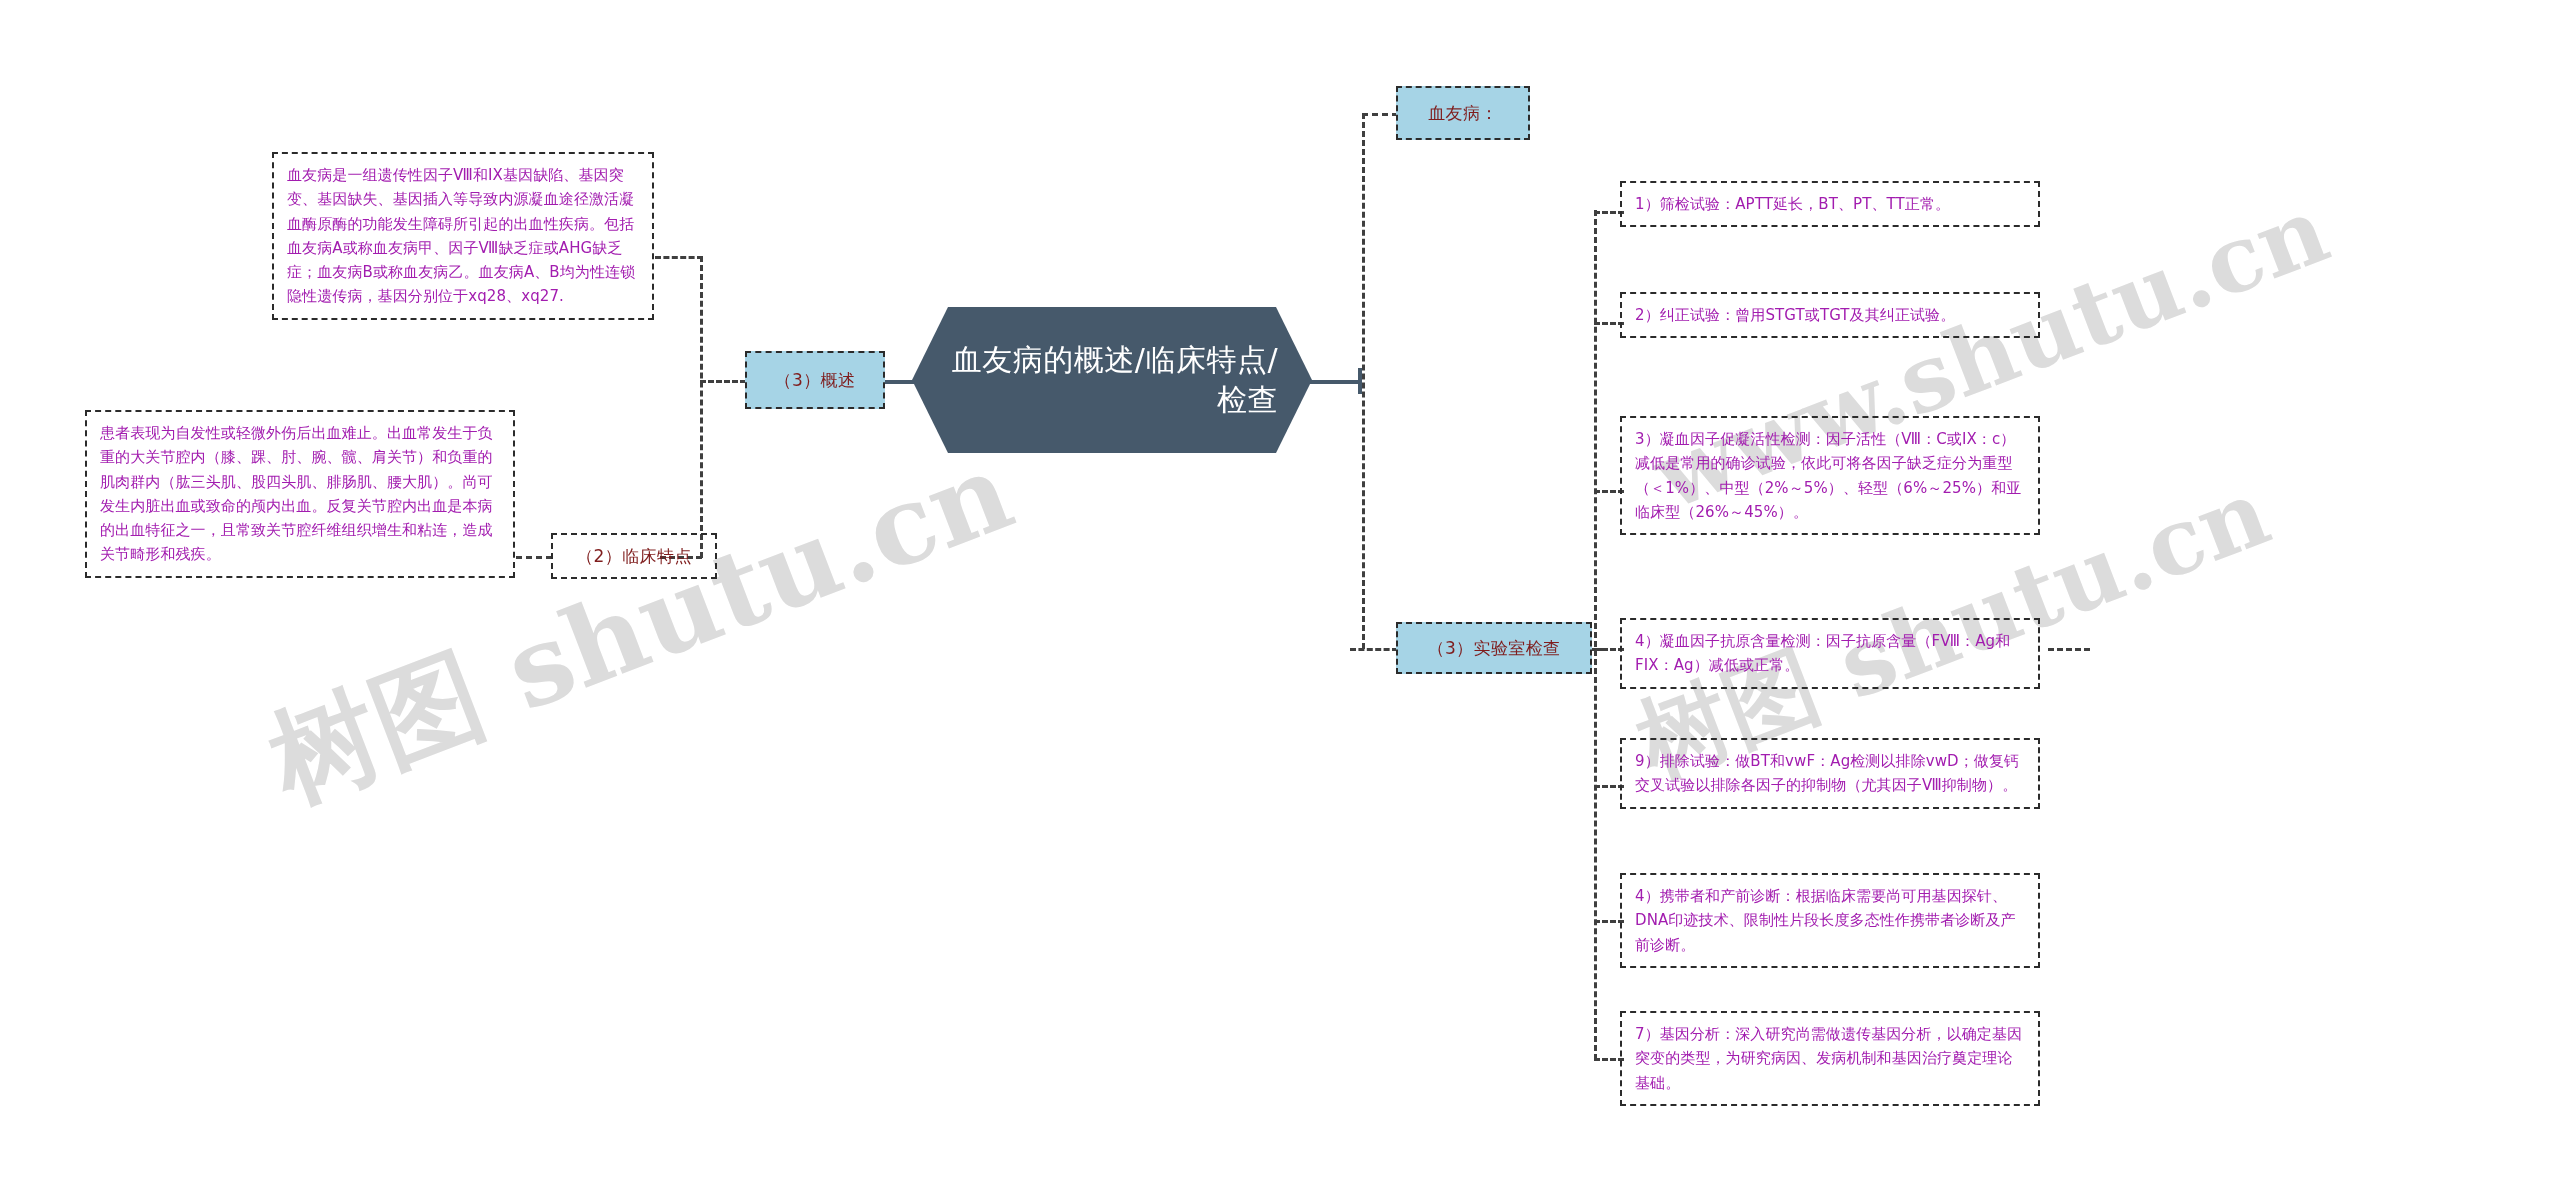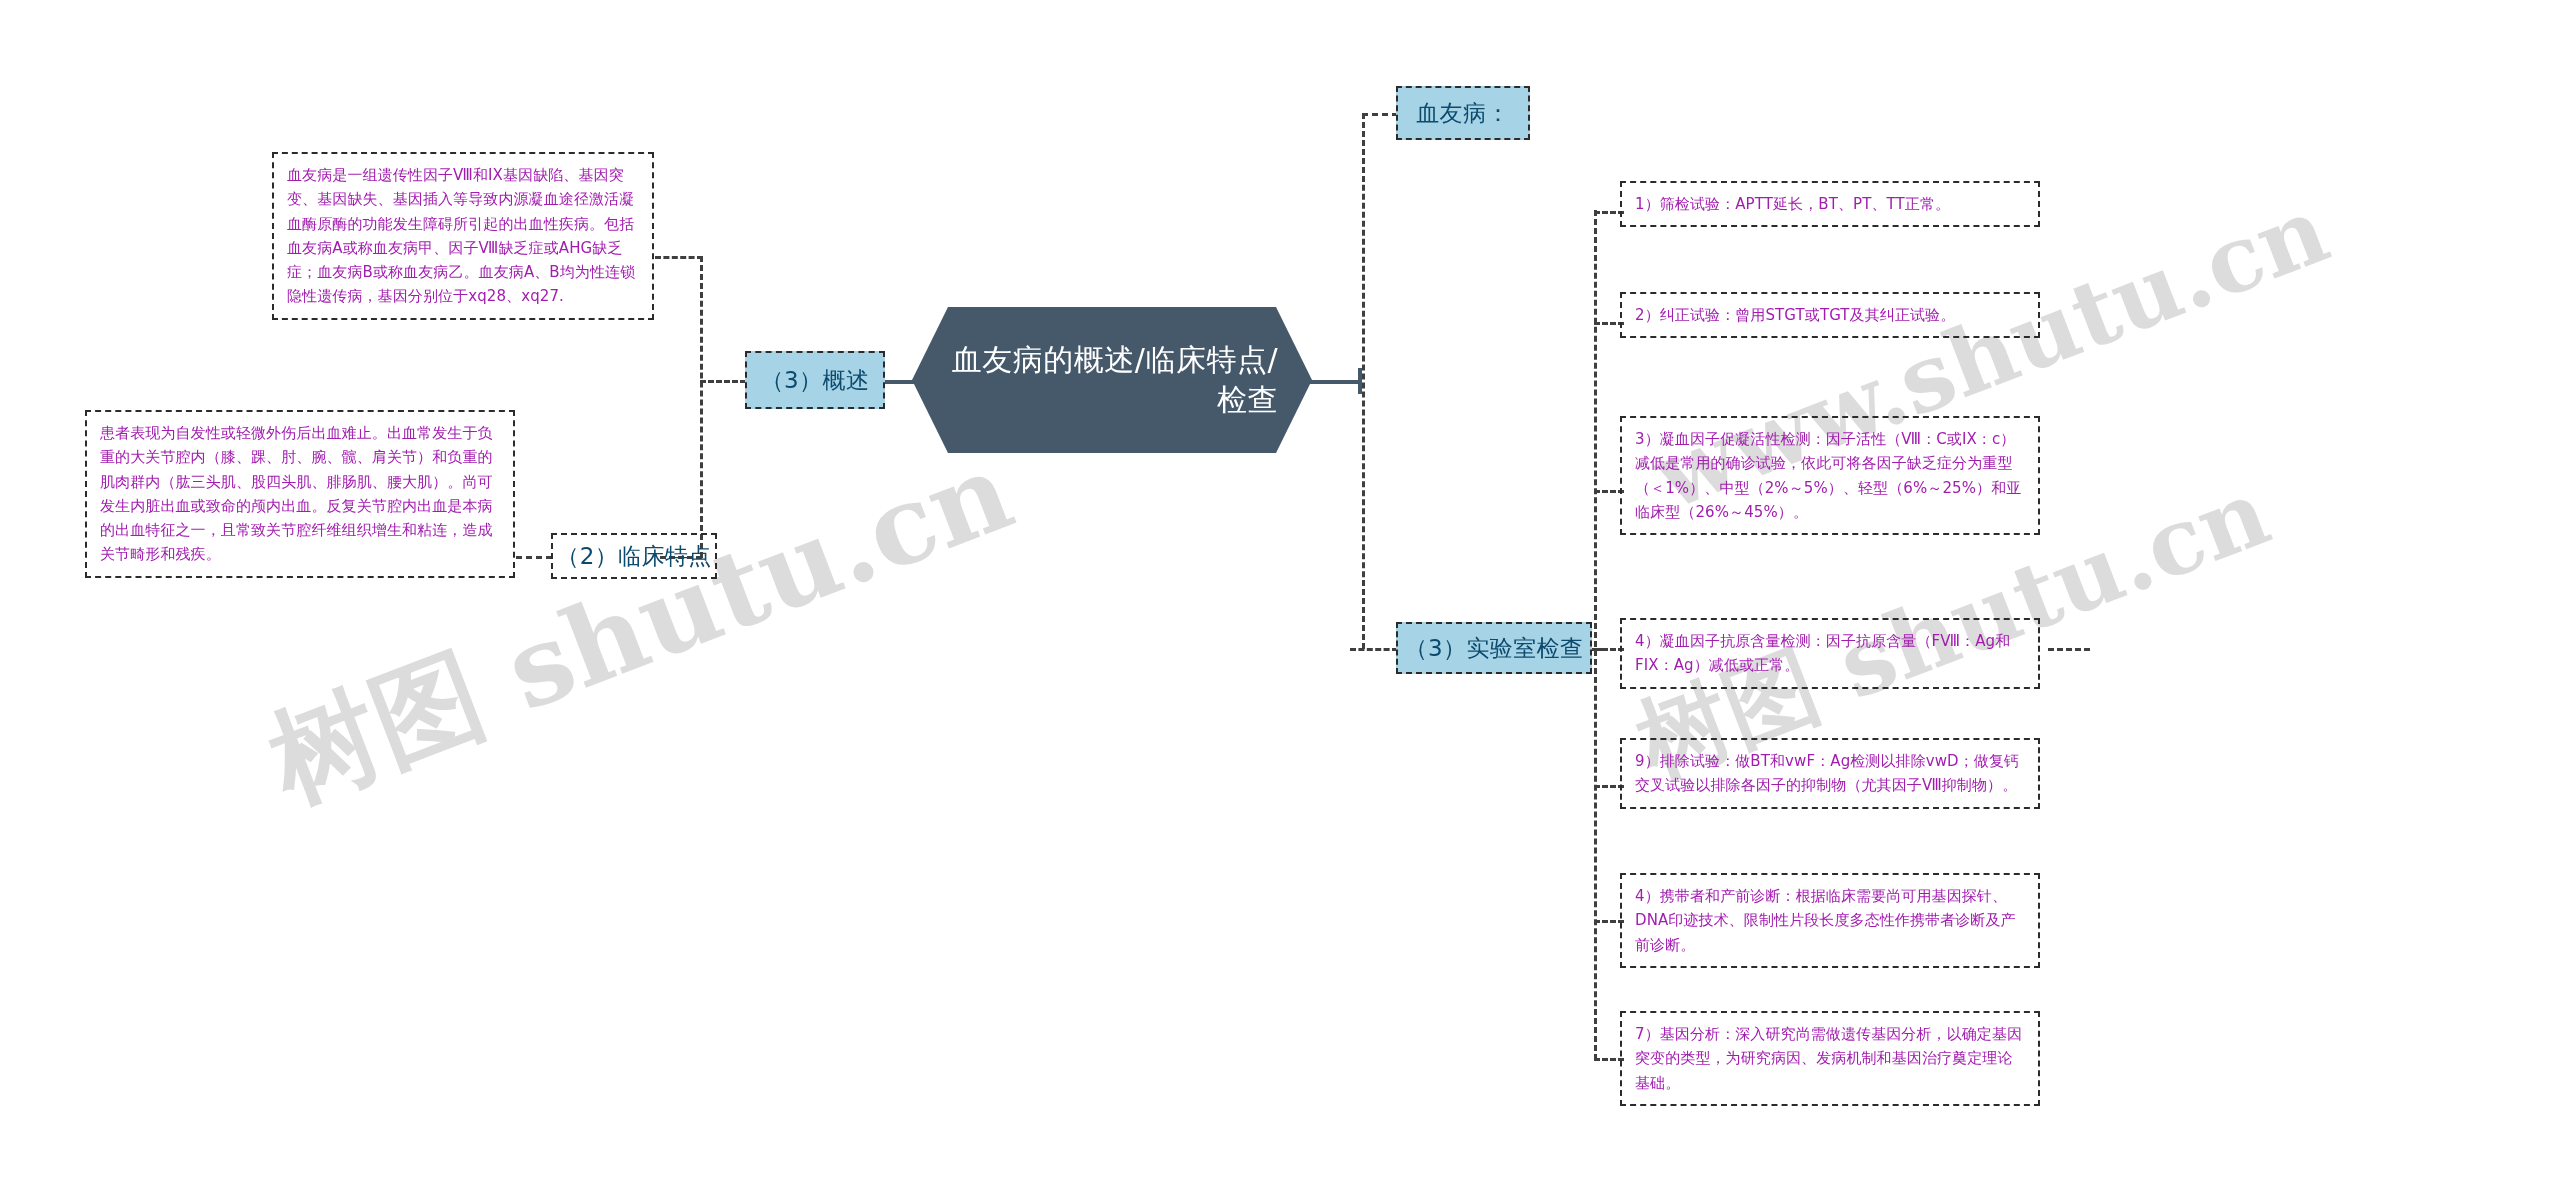--- a/index.html
+++ b/index.html
@@ -64,22 +64,22 @@
     border: 2px dashed #2b2b2b;
     background: transparent;
     color: #a21caf;
     font-size: 15px;
     line-height: 1.62;
     padding: 9px 12px 9px 13px;
     letter-spacing: 0.1px;
   }
   .branch {
     border: 2px dashed #2b2b2b;
-    color: #0c4a6e;
-    font-size: 23px;
+    color: #7f1d1d;
+    font-size: 17px;
     display: flex;
     align-items: center;
     justify-content: center;
     letter-spacing: 0.4px;
   }
   .branch.filled {
     background: #a6d4e6;
   }
   .branch.plain {
     background: transparent;

